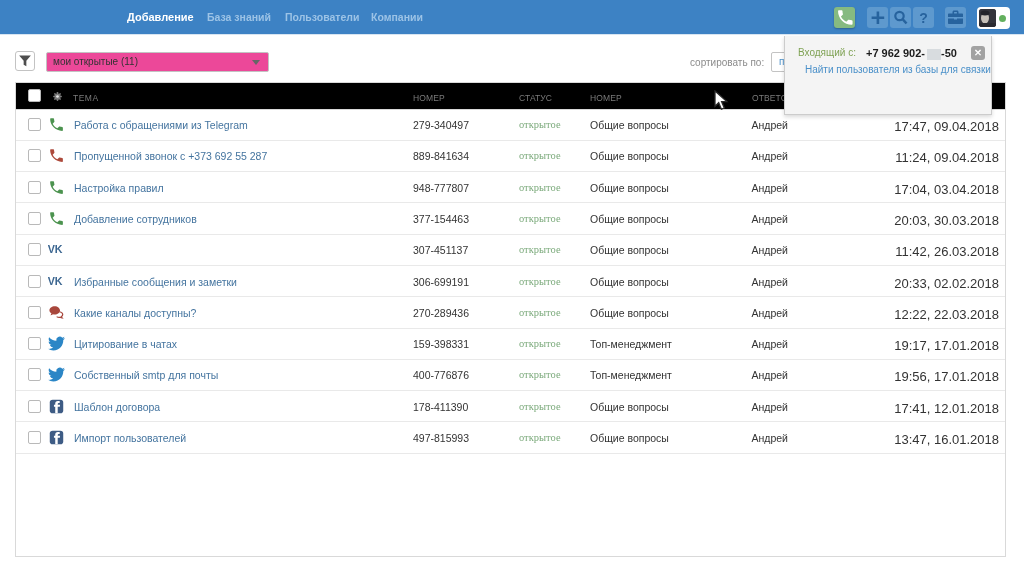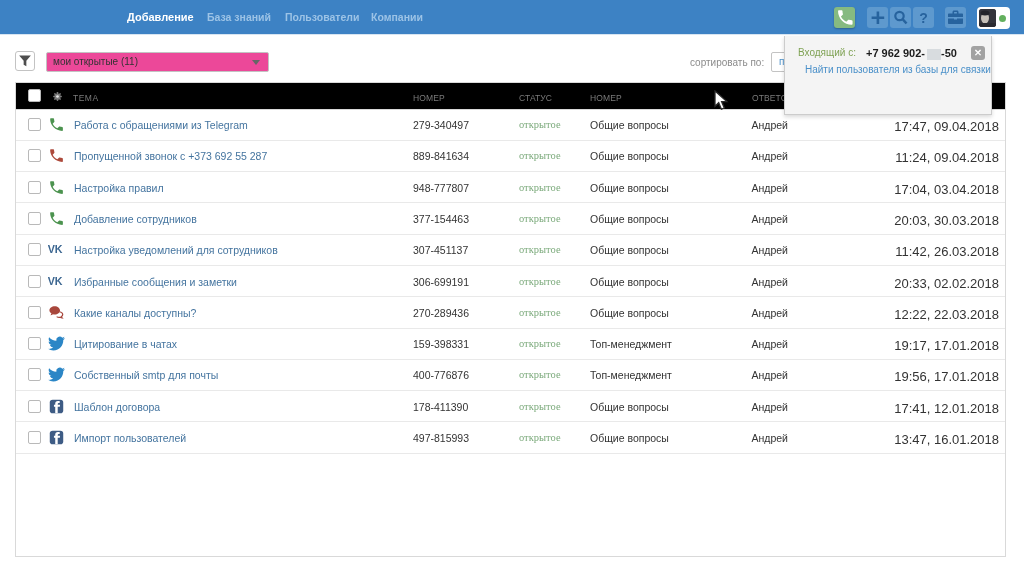--- a/index.html
+++ b/index.html
@@ -174,21 +174,20 @@
       <div class="stat">открытое</div>
       <div class="grp">Общие вопросы</div>
       <div class="resp">Андрей</div>
       <div class="date">20:03, 30.03.2018</div>
     </div>
     <div class="row" style="top:151.7px;">
       <div class="cb"></div>
       <svg class="icon" viewBox="0 0 24 24">
         <text x="-0.5" y="16.5" font-size="15" font-weight="bold" font-family="Liberation Sans" fill="#3c6690" textLength="21" lengthAdjust="spacingAndGlyphs">VK</text>
       </svg>
-      <div class="tema">Настройка уведомлений для сотрудников</div>
       <div class="num">307-451137</div>
       <div class="stat">открытое</div>
       <div class="grp">Общие вопросы</div>
       <div class="resp">Андрей</div>
       <div class="date">11:42, 26.03.2018</div>
     </div>
     <div class="row" style="top:183.0px;">
       <div class="cb"></div>
       <svg class="icon" viewBox="0 0 24 24">
         <text x="-0.5" y="16.5" font-size="15" font-weight="bold" font-family="Liberation Sans" fill="#3c6690" textLength="21" lengthAdjust="spacingAndGlyphs">VK</text>

